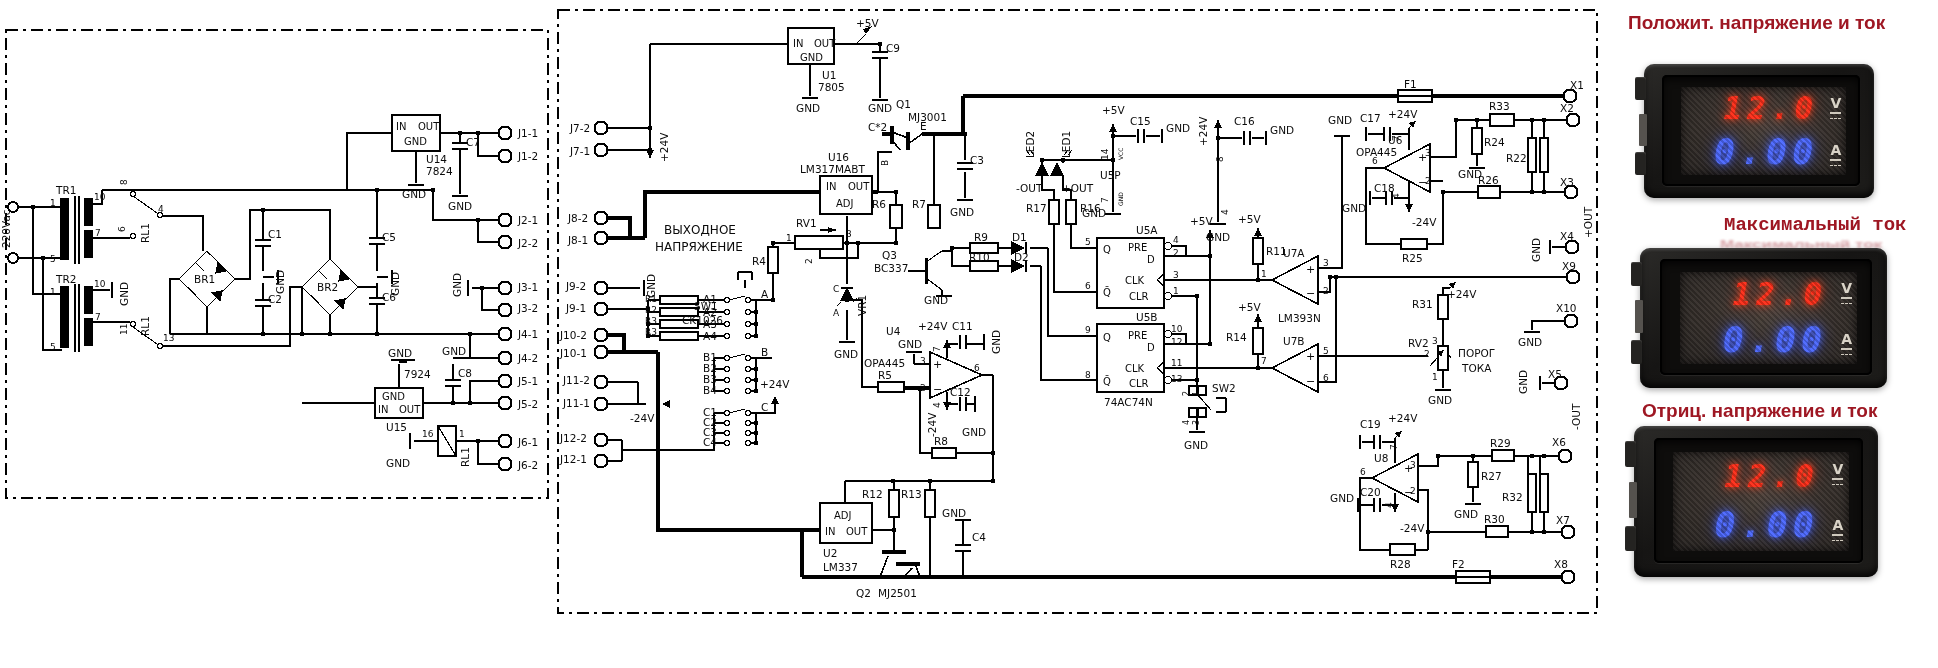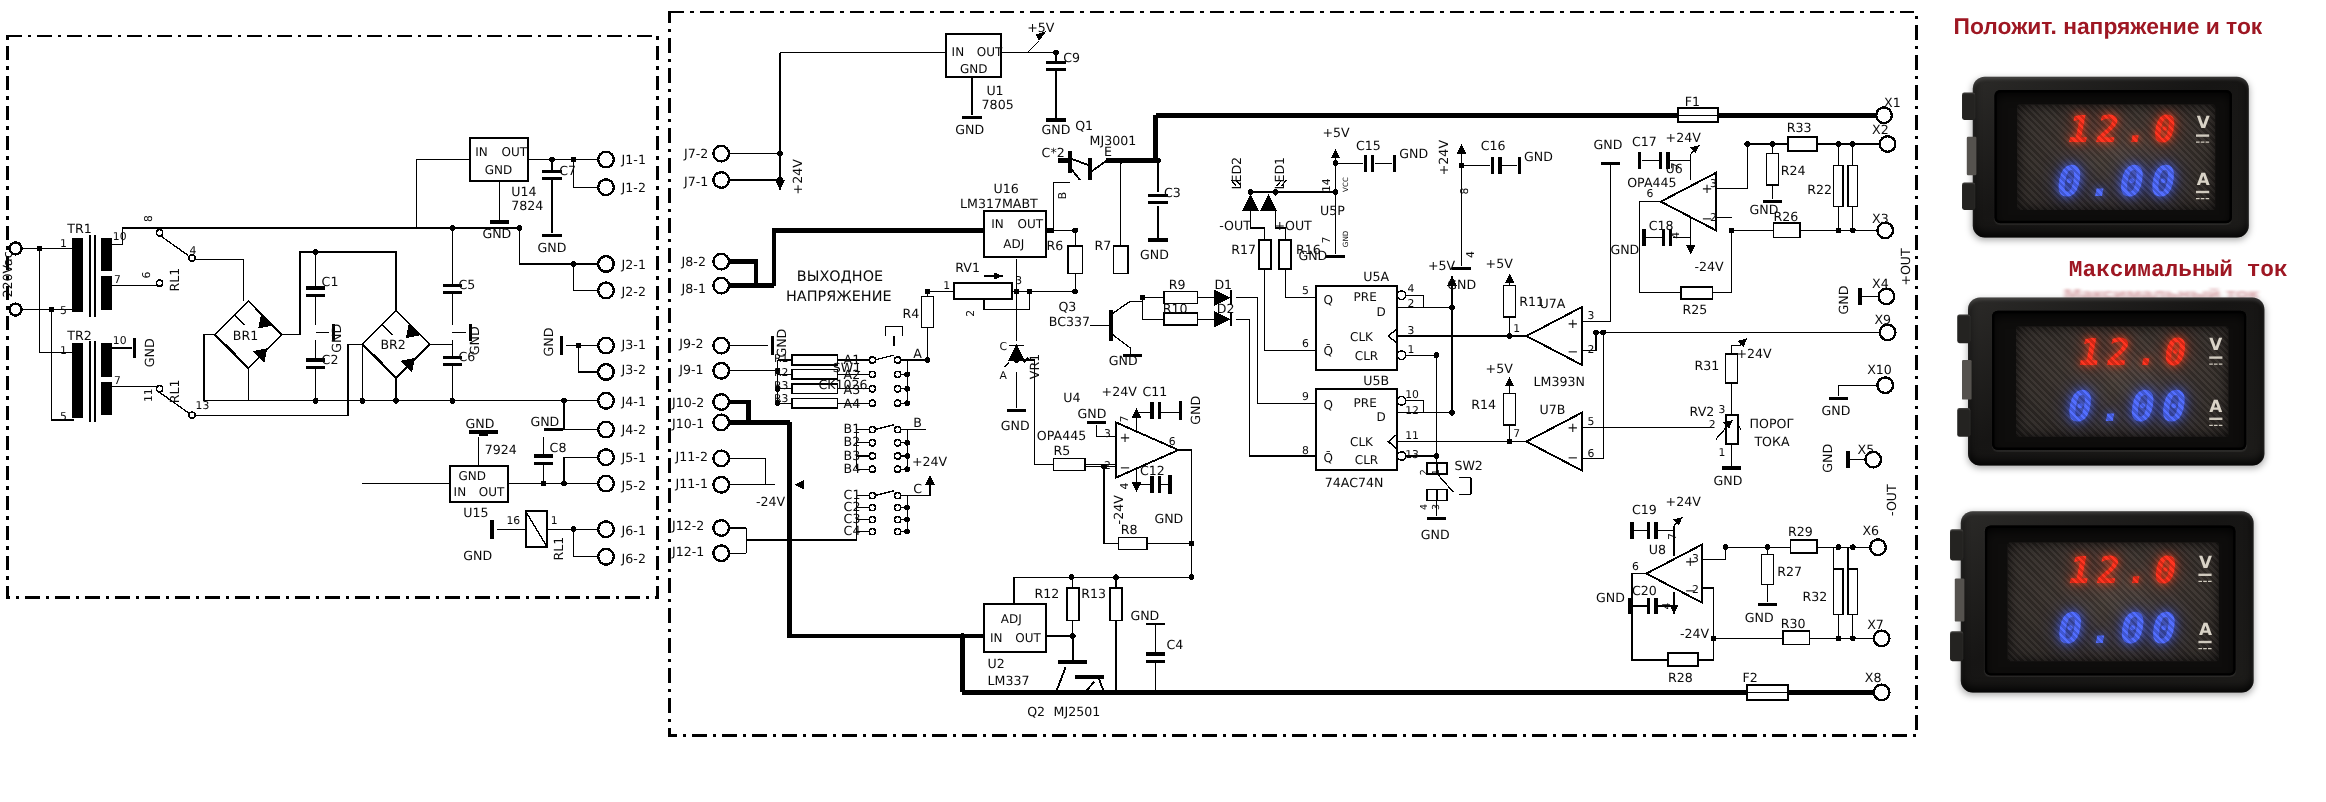--- a/index.html
+++ b/index.html
@@ -772,20 +772,21 @@
             <span class="bars"></span>
           </span>
         <span class="unit">
             <span>A</span>
             <span class="bars"></span>
           </span>
       </div>
     </div>
   </div>
 
+  <div class="caption" style="left:1642px;top:400px;">Отриц. напряжение и ток</div>
 
   <div class="meter" style="left:1634px;top:426px;width:244px;height:151px;">
     <span class="tab t1"></span>
     <span class="tab t2"></span>
     <span class="clip"></span>
     <div class="frame"></div>
     <div class="screen">
       <div class="row v">
           <span class="dig red">12.0</span>
         </div>

